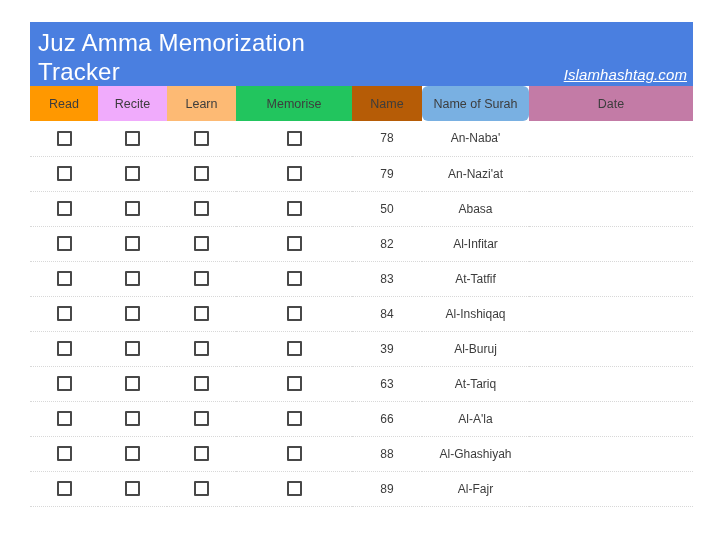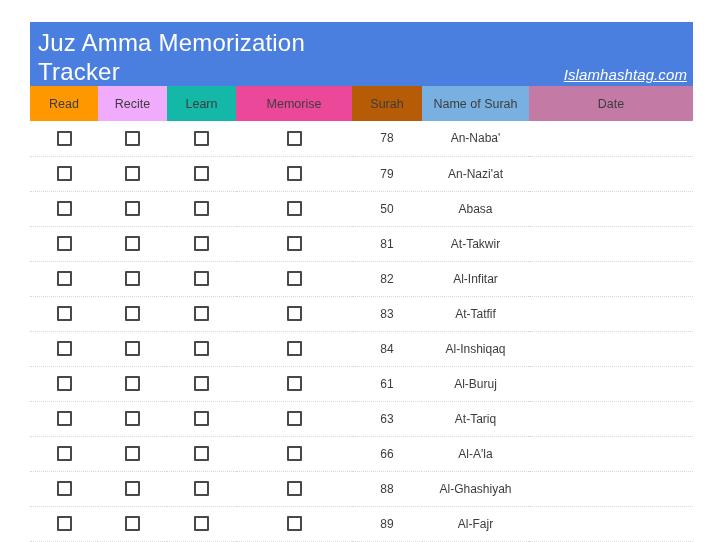--- a/index.html
+++ b/index.html
@@ -75,24 +75,24 @@
   .col-recite   { width: 69px; }
   .col-learn    { width: 69px; }
   .col-memorise { width: 116px; }
   .col-surah    { width: 70px; }
   .col-name     { width: 107px; }
   .col-date     { width: 164px; }
 
   
   th.h-read     { background: #ff9800; }
   th.h-recite   { background: #f0abfc; }
-  th.h-learn    { background: #14b8a6; }
-  th.h-memorise { background: #ec4899; }
+  th.h-learn    { background: #fdba74; }
+  th.h-memorise { background: #22c55e; }
   th.h-surah    { background: #b65c06; }
-  th.h-name     { background: #79b0e2; }
+  th.h-name     { background: #79b0e2; border-radius: 6px; }
   th.h-date     { background: #c37ba6; }
 
   
   td.c-surah { background: #f8cb9c; border-bottom: 1px solid #f0c091; }
   td.c-name  { background: #fce49b; border-bottom: 1px solid #f5da8d; }
   td.c-date  { background: #f8cb9c; border-bottom: 1px solid #f5c694; }
 
   .checkbox {
     display: inline-block;
     width: 15px;
@@ -122,21 +122,21 @@
         <col class="col-surah">
         <col class="col-name">
         <col class="col-date">
     </colgroup>
     <thead>
       <tr>
         <th class="h-read">Read</th>
         <th class="h-recite">Recite</th>
         <th class="h-learn">Learn</th>
         <th class="h-memorise">Memorise</th>
-        <th class="h-surah">Surah</th>
+        <th class="h-surah">Name</th>
         <th class="h-name">Name of Surah</th>
         <th class="h-date">Date</th>
       </tr>
     </thead>
     <tbody id="table-body">
         <tr>
           <td><span class="checkbox"></span></td>
           <td><span class="checkbox"></span></td>
           <td><span class="checkbox"></span></td>
           <td><span class="checkbox"></span></td>
@@ -160,29 +160,20 @@
           <td><span class="checkbox"></span></td>
           <td class="c-surah">50</td>
           <td class="c-name">Abasa</td>
           <td class="c-date"></td>
         </tr>
         <tr>
           <td><span class="checkbox"></span></td>
           <td><span class="checkbox"></span></td>
           <td><span class="checkbox"></span></td>
           <td><span class="checkbox"></span></td>
-          <td class="c-surah">81</td>
-          <td class="c-name">At-Takwir</td>
-          <td class="c-date"></td>
-        </tr>
-        <tr>
-          <td><span class="checkbox"></span></td>
-          <td><span class="checkbox"></span></td>
-          <td><span class="checkbox"></span></td>
-          <td><span class="checkbox"></span></td>
           <td class="c-surah">82</td>
           <td class="c-name">Al-Infitar</td>
           <td class="c-date"></td>
         </tr>
         <tr>
           <td><span class="checkbox"></span></td>
           <td><span class="checkbox"></span></td>
           <td><span class="checkbox"></span></td>
           <td><span class="checkbox"></span></td>
           <td class="c-surah">83</td>
@@ -196,21 +187,21 @@
           <td><span class="checkbox"></span></td>
           <td class="c-surah">84</td>
           <td class="c-name">Al-Inshiqaq</td>
           <td class="c-date"></td>
         </tr>
         <tr>
           <td><span class="checkbox"></span></td>
           <td><span class="checkbox"></span></td>
           <td><span class="checkbox"></span></td>
           <td><span class="checkbox"></span></td>
-          <td class="c-surah">61</td>
+          <td class="c-surah">39</td>
           <td class="c-name">Al-Buruj</td>
           <td class="c-date"></td>
         </tr>
         <tr>
           <td><span class="checkbox"></span></td>
           <td><span class="checkbox"></span></td>
           <td><span class="checkbox"></span></td>
           <td><span class="checkbox"></span></td>
           <td class="c-surah">63</td>
           <td class="c-name">At-Tariq</td>

